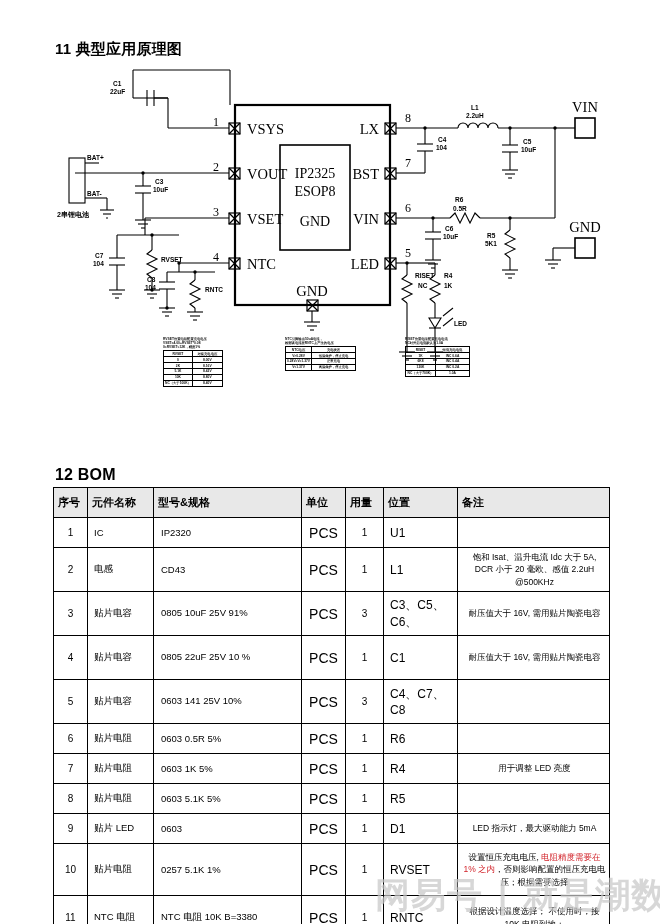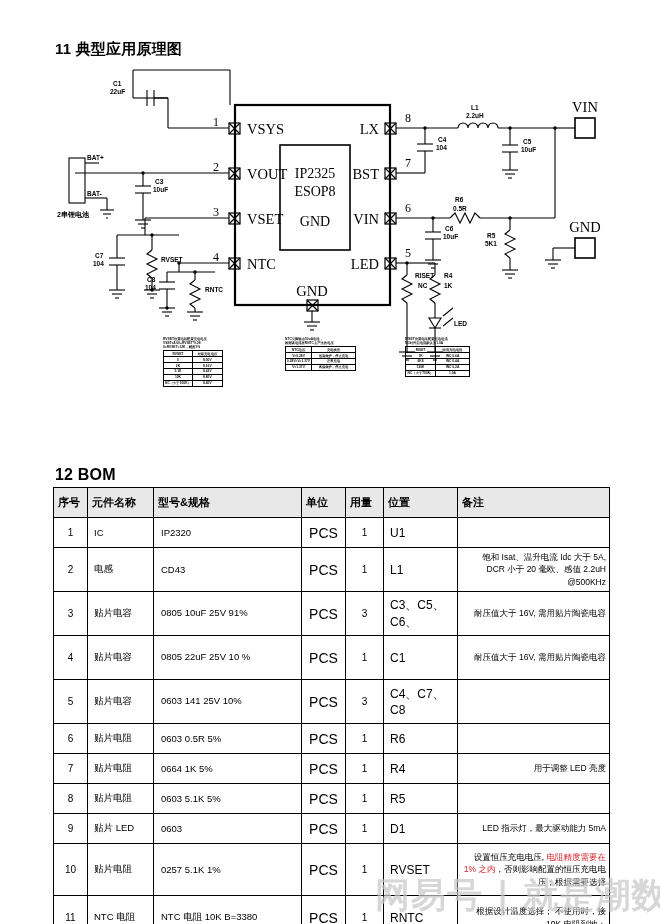--- a/index.html
+++ b/index.html
@@ -68,21 +68,21 @@
     text-align:left;
     font-size:11px;
     height:30px;
   }
   .bom td.c-no     { width:34px;  text-align:center; font-size:10px; }
   .bom td.c-name   { width:66px;  text-align:left;   font-size:9.5px; padding-left:6px;margin-top:28px; }
   .bom td.c-spec   { width:148px; text-align:left;   font-size:9.5px; padding-left:7px;margin-left:23px; }
   .bom td.c-unit   { width:44px;  text-align:center; font-size:14px; }
   .bom td.c-qty    { width:38px;  text-align:center; font-size:10px; }
   .bom td.c-pos    { width:74px;  text-align:left;   font-size:12px; padding-left:6px; }
-  .bom td.c-note   { text-align:right; font-size:8.5px; line-height:1.45; padding-left:5px; padding-right:3px; }
+  .bom td.c-note   { text-align:center; font-size:8.5px; line-height:1.45; padding-left:5px; padding-right:3px; }
   .bom tbody tr { height:30px; }
   .bom .two-line { line-height:1.7; }
   .red { color:#d2232a; }
 
   
   .watermark {
     position:absolute; left:375px; top:872px;
     font-size:35px; font-weight:bold;
     color:#c9c9c9; opacity:0.72;
     letter-spacing:1px;
@@ -537,21 +537,21 @@
         <td class="c-name">贴片电阻</td>
         <td class="c-spec">0603   0.5R   5%</td>
         <td class="c-unit">PCS</td>
         <td class="c-qty">1</td>
         <td class="c-pos">R6</td>
         <td class="c-note"></td>
       </tr>
       <tr>
         <td class="c-no">7</td>
         <td class="c-name">贴片电阻</td>
-        <td class="c-spec">0664   1K   5%</td>
+        <td class="c-spec">0603   1K   5%</td>
         <td class="c-unit">PCS</td>
         <td class="c-qty">1</td>
         <td class="c-pos">R4</td>
         <td class="c-note">用于调整 LED 亮度</td>
       </tr>
       <tr>
         <td class="c-no">8</td>
         <td class="c-name">贴片电阻</td>
         <td class="c-spec">0603   5.1K   5%</td>
         <td class="c-unit">PCS</td>

